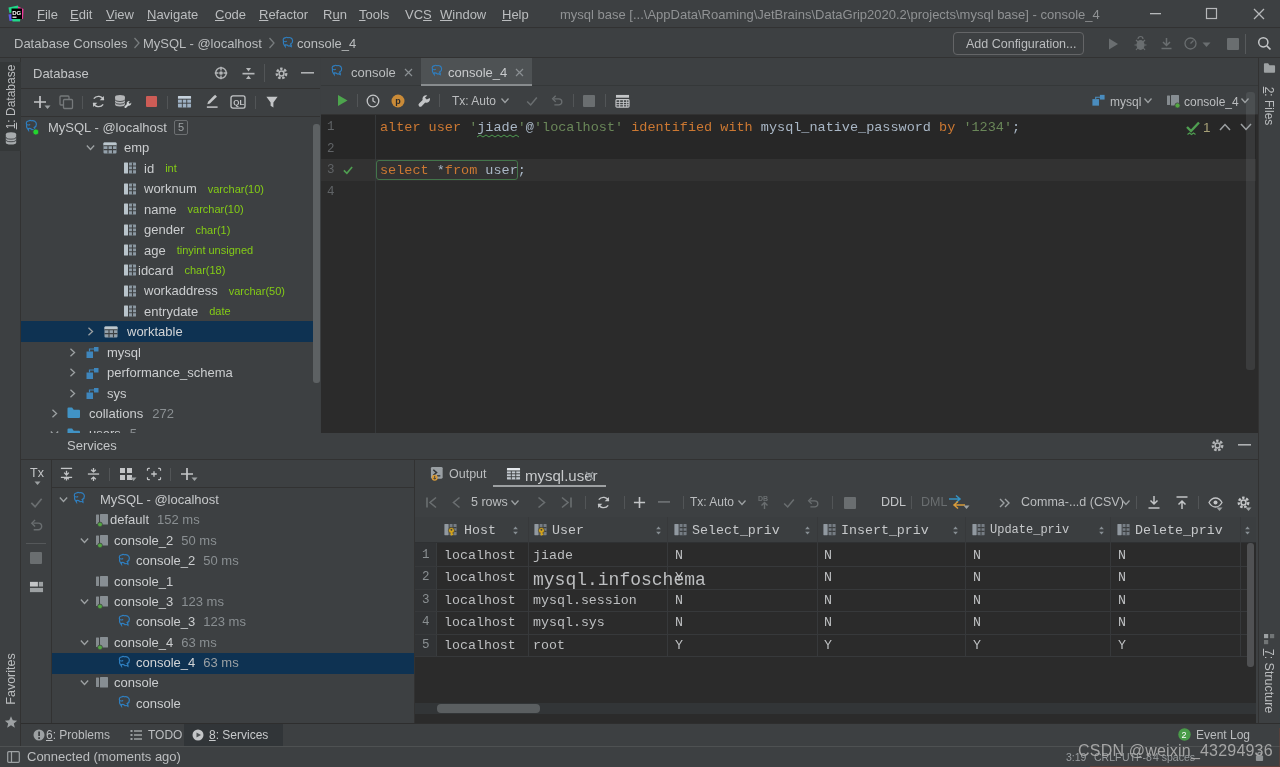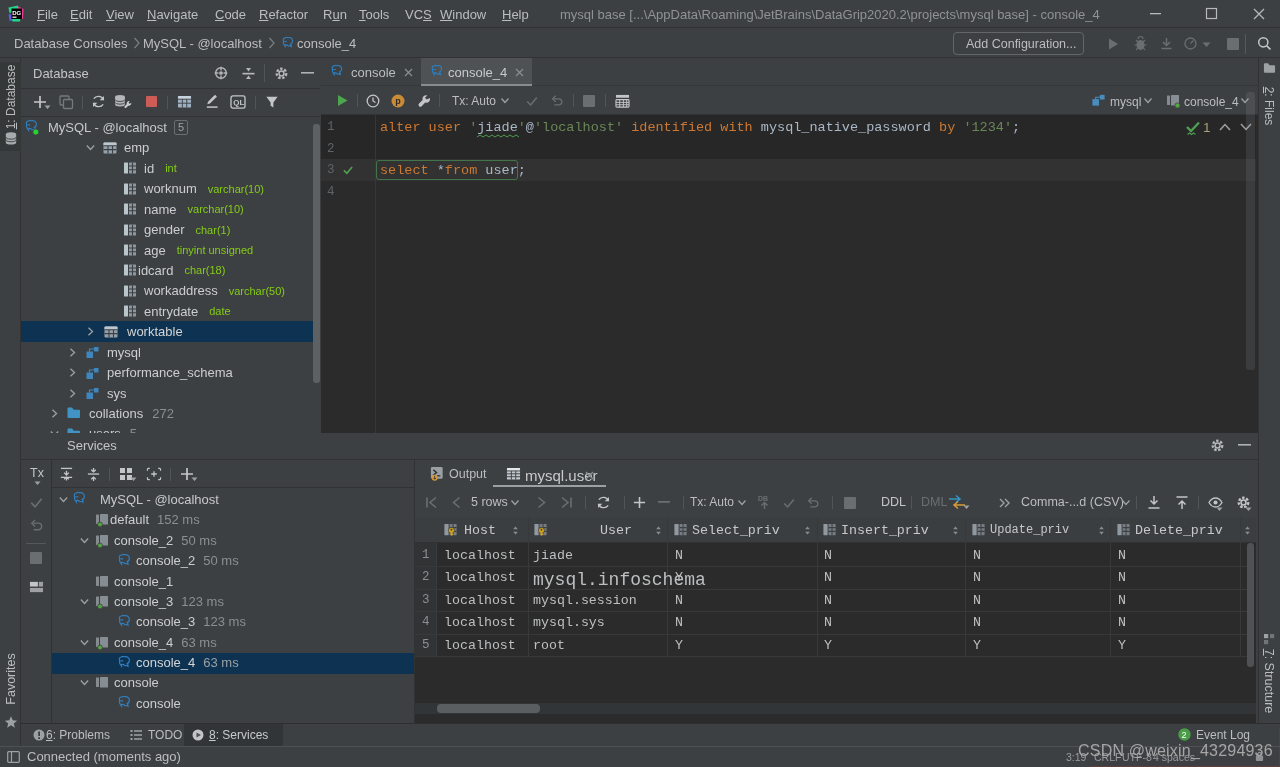--- a/index.html
+++ b/index.html
@@ -773,21 +773,21 @@
 <svg class="ic" style="left:443px;top:522px" width="15" height="15" viewBox="0 0 16 16">
     <use href="#keyg"></use>
   </svg>
 <div class="txt mono" style="left:464px;top:524px;font-size:13.3px;color:#c6c8ca;">Host</div>
 <svg class="ic" style="left:510px;top:524px" width="11" height="13" viewBox="0 0 14 15">
     <use href="#sorticon"></use>
   </svg>
 <svg class="ic" style="left:533px;top:522px" width="15" height="15" viewBox="0 0 16 16">
     <use href="#keyg"></use>
   </svg>
-<div class="txt mono" style="left:552px;top:524px;font-size:13.3px;color:#c6c8ca;margin-left:48px;">User</div>
+<div class="txt mono" style="left:552px;top:524px;font-size:13.3px;color:#c6c8ca;">User</div>
 <svg class="ic" style="left:653px;top:524px" width="11" height="13" viewBox="0 0 14 15">
     <use href="#sorticon"></use>
   </svg>
 <svg class="ic" style="left:673px;top:522px" width="15" height="15" viewBox="0 0 16 16">
     <use href="#colhdr"></use>
   </svg>
 <div class="txt mono" style="left:692px;top:524px;font-size:13.3px;color:#c6c8ca;">Select_priv</div>
 <svg class="ic" style="left:802px;top:524px" width="11" height="13" viewBox="0 0 14 15">
     <use href="#sorticon"></use>
   </svg>

